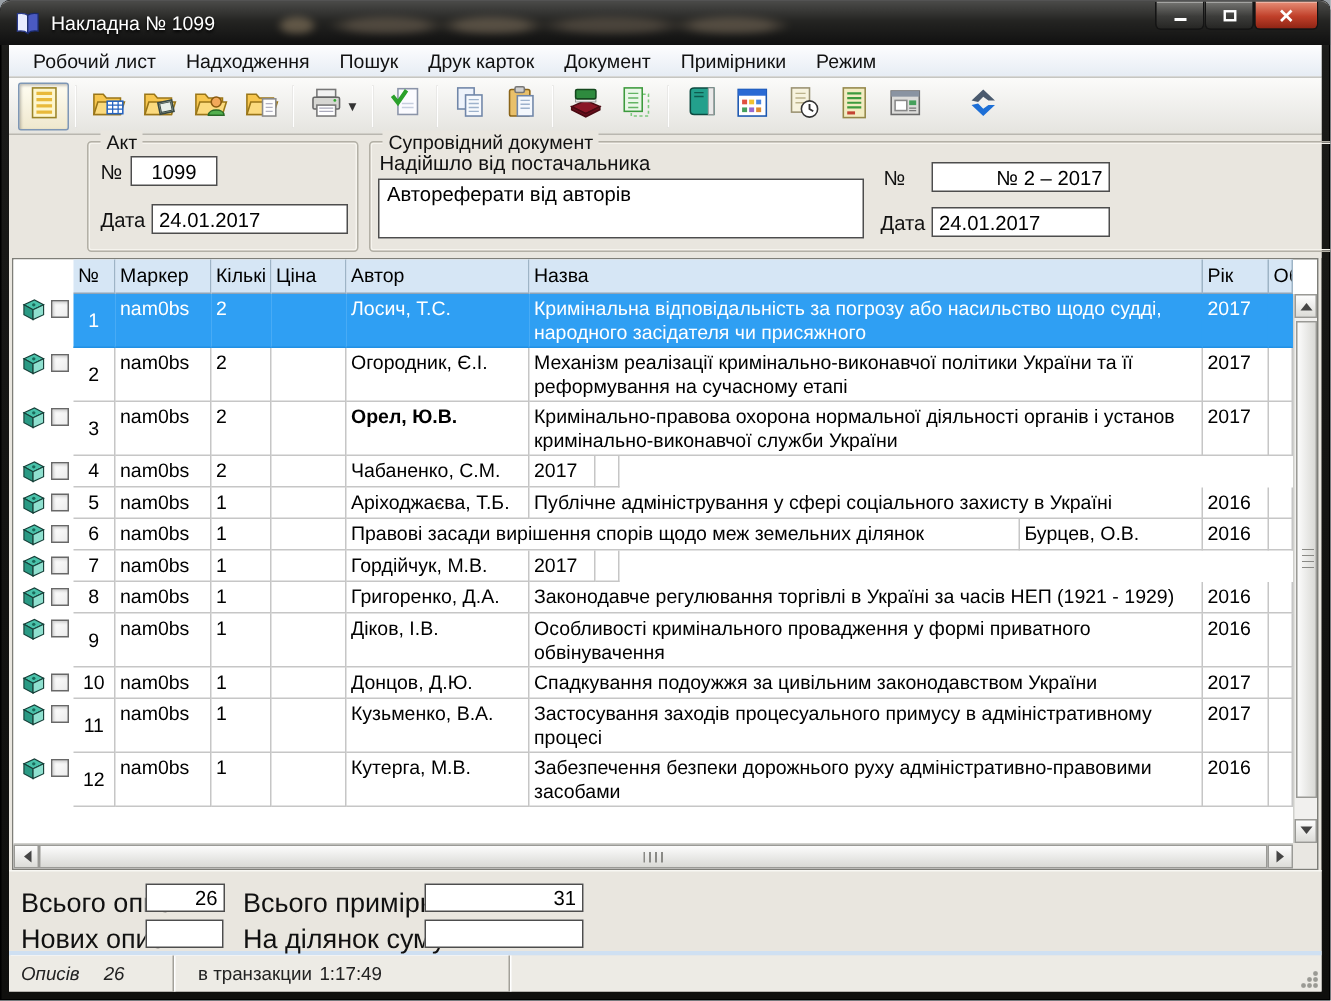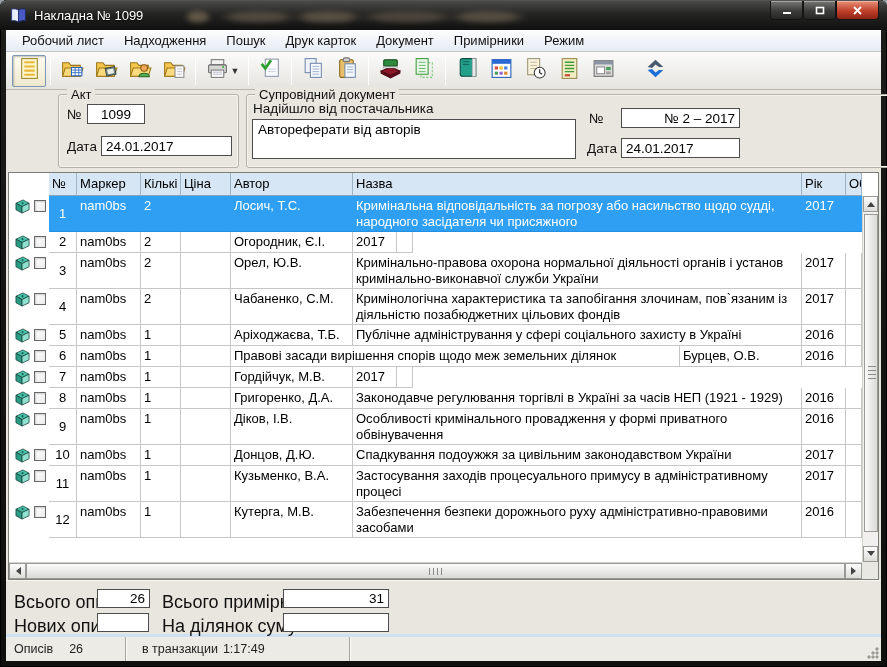--- a/index.html
+++ b/index.html
@@ -106,21 +106,21 @@
     border-bottom:3px solid #cfe0f2;border-top:1px solid #f8f7f3;}
   .slabel{position:absolute;font-size:18px;color:#111;}
   .sinput{position:absolute;border:1px solid #4d4d4d;background:#fff;height:19px;
     font-size:13.5px;font-family:"Liberation Sans","DejaVu Sans",sans-serif;padding:1px 4px;text-align:right;}
   
   .statusbar{position:absolute;top:607px;left:0;right:0;height:24px;background:#edebe5;
     display:flex;align-items:center;font-size:12.5px;color:#222;}
   .sect{height:100%;display:flex;align-items:center;padding:0 8px;
     border-right:1px solid #a3a19a;box-shadow:1px 0 0 #fff;}
   .sect .gap{width:16px;}
-  .s1{width:120px;}
+  .s1{width:110px;font-style:italic;}
   .s2{width:224px;padding-left:16px;}
   .s2 .gap{width:5px;}
   .s3{flex:1;border-right:none;box-shadow:none;position:relative;}
   .rgrip{position:absolute;right:2px;bottom:2px;width:13px;height:13px;
     background:
      radial-gradient(2px 2px at 11px 3px,#9a9a94 60%,transparent),
      radial-gradient(2px 2px at 11px 7px,#9a9a94 60%,transparent),
      radial-gradient(2px 2px at 7px 7px,#9a9a94 60%,transparent),
      radial-gradient(2px 2px at 11px 11px,#9a9a94 60%,transparent),
      radial-gradient(2px 2px at 7px 11px,#9a9a94 60%,transparent),
@@ -380,40 +380,41 @@
                   <circle cx="9" cy="4.5" r="1.2" fill="#1a6a5a"></circle>
                 </svg>
               </span>
               <span class="cb"></span>
             </div>
             <div class="cell k-no" style="width: 28px;">2</div>
             <div class="cell k-marker" style="width: 64px;">nam0bs</div>
             <div class="cell k-qty" style="width: 40px;">2</div>
             <div class="cell k-price" style="width: 50px;"></div>
             <div class="cell k-author" style="width: 122px;">Огородник, Є.І.</div>
+            <div class="cell k-title" style="width: 449px;">Механізм реалізації кримінально-виконавчої політики України та її реформування на сучасному етапі</div>
             <div class="cell k-year" style="width: 44px;">2017</div>
             <div class="cell k-ob" style="width: 16px;"></div>
           </div>
           <div class="trow">
             <div class="gutter">
               <span class="bicon">
                 <svg viewBox="0 0 18 16">
                   <path d="M2 4.5L9.5 1l6.5 3.5-7.5 3.5z" fill="#49c2aa" stroke="#163f38" stroke-width=".8"></path>
                   <path d="M2 4.5L8.5 8v7L2 11.5z" fill="#2a9a84" stroke="#163f38" stroke-width=".8"></path>
                   <path d="M16 4.5L8.5 8v7l7.5-3.5z" fill="#8fe0cf" stroke="#163f38" stroke-width=".8"></path>
                   <circle cx="9" cy="4.5" r="1.2" fill="#1a6a5a"></circle>
                 </svg>
               </span>
               <span class="cb"></span>
             </div>
             <div class="cell k-no" style="width: 28px;">3</div>
             <div class="cell k-marker" style="width: 64px;">nam0bs</div>
             <div class="cell k-qty" style="width: 40px;">2</div>
             <div class="cell k-price" style="width: 50px;"></div>
-            <div class="cell k-author" style="width: 122px;">Орел, Ю.В.</div>
+            <div class="cell k-author" style="width: 122px; font-weight: bold;">Орел, Ю.В.</div>
             <div class="cell k-title" style="width: 449px;">Кримінально-правова охорона нормальної діяльності органів і установ кримінально-виконавчої служби України</div>
             <div class="cell k-year" style="width: 44px;">2017</div>
             <div class="cell k-ob" style="width: 16px;"></div>
           </div>
           <div class="trow">
             <div class="gutter">
               <span class="bicon">
                 <svg viewBox="0 0 18 16">
                   <path d="M2 4.5L9.5 1l6.5 3.5-7.5 3.5z" fill="#49c2aa" stroke="#163f38" stroke-width=".8"></path>
                   <path d="M2 4.5L8.5 8v7L2 11.5z" fill="#2a9a84" stroke="#163f38" stroke-width=".8"></path>
@@ -421,21 +422,20 @@
                   <circle cx="9" cy="4.5" r="1.2" fill="#1a6a5a"></circle>
                 </svg>
               </span>
               <span class="cb"></span>
             </div>
             <div class="cell k-no" style="width: 28px;">4</div>
             <div class="cell k-marker" style="width: 64px;">nam0bs</div>
             <div class="cell k-qty" style="width: 40px;">2</div>
             <div class="cell k-price" style="width: 50px;"></div>
             <div class="cell k-author" style="width: 122px;">Чабаненко, С.М.</div>
-            <div class="cell k-title" style="width: 449px;">Кримінологічна характеристика та запобігання злочинам, пов`язаним із діяльністю позабюджетних цільових фондів</div>
             <div class="cell k-year" style="width: 44px;">2017</div>
             <div class="cell k-ob" style="width: 16px;"></div>
           </div>
           <div class="trow">
             <div class="gutter">
               <span class="bicon">
                 <svg viewBox="0 0 18 16">
                   <path d="M2 4.5L9.5 1l6.5 3.5-7.5 3.5z" fill="#49c2aa" stroke="#163f38" stroke-width=".8"></path>
                   <path d="M2 4.5L8.5 8v7L2 11.5z" fill="#2a9a84" stroke="#163f38" stroke-width=".8"></path>
                   <path d="M16 4.5L8.5 8v7l7.5-3.5z" fill="#8fe0cf" stroke="#163f38" stroke-width=".8"></path>

